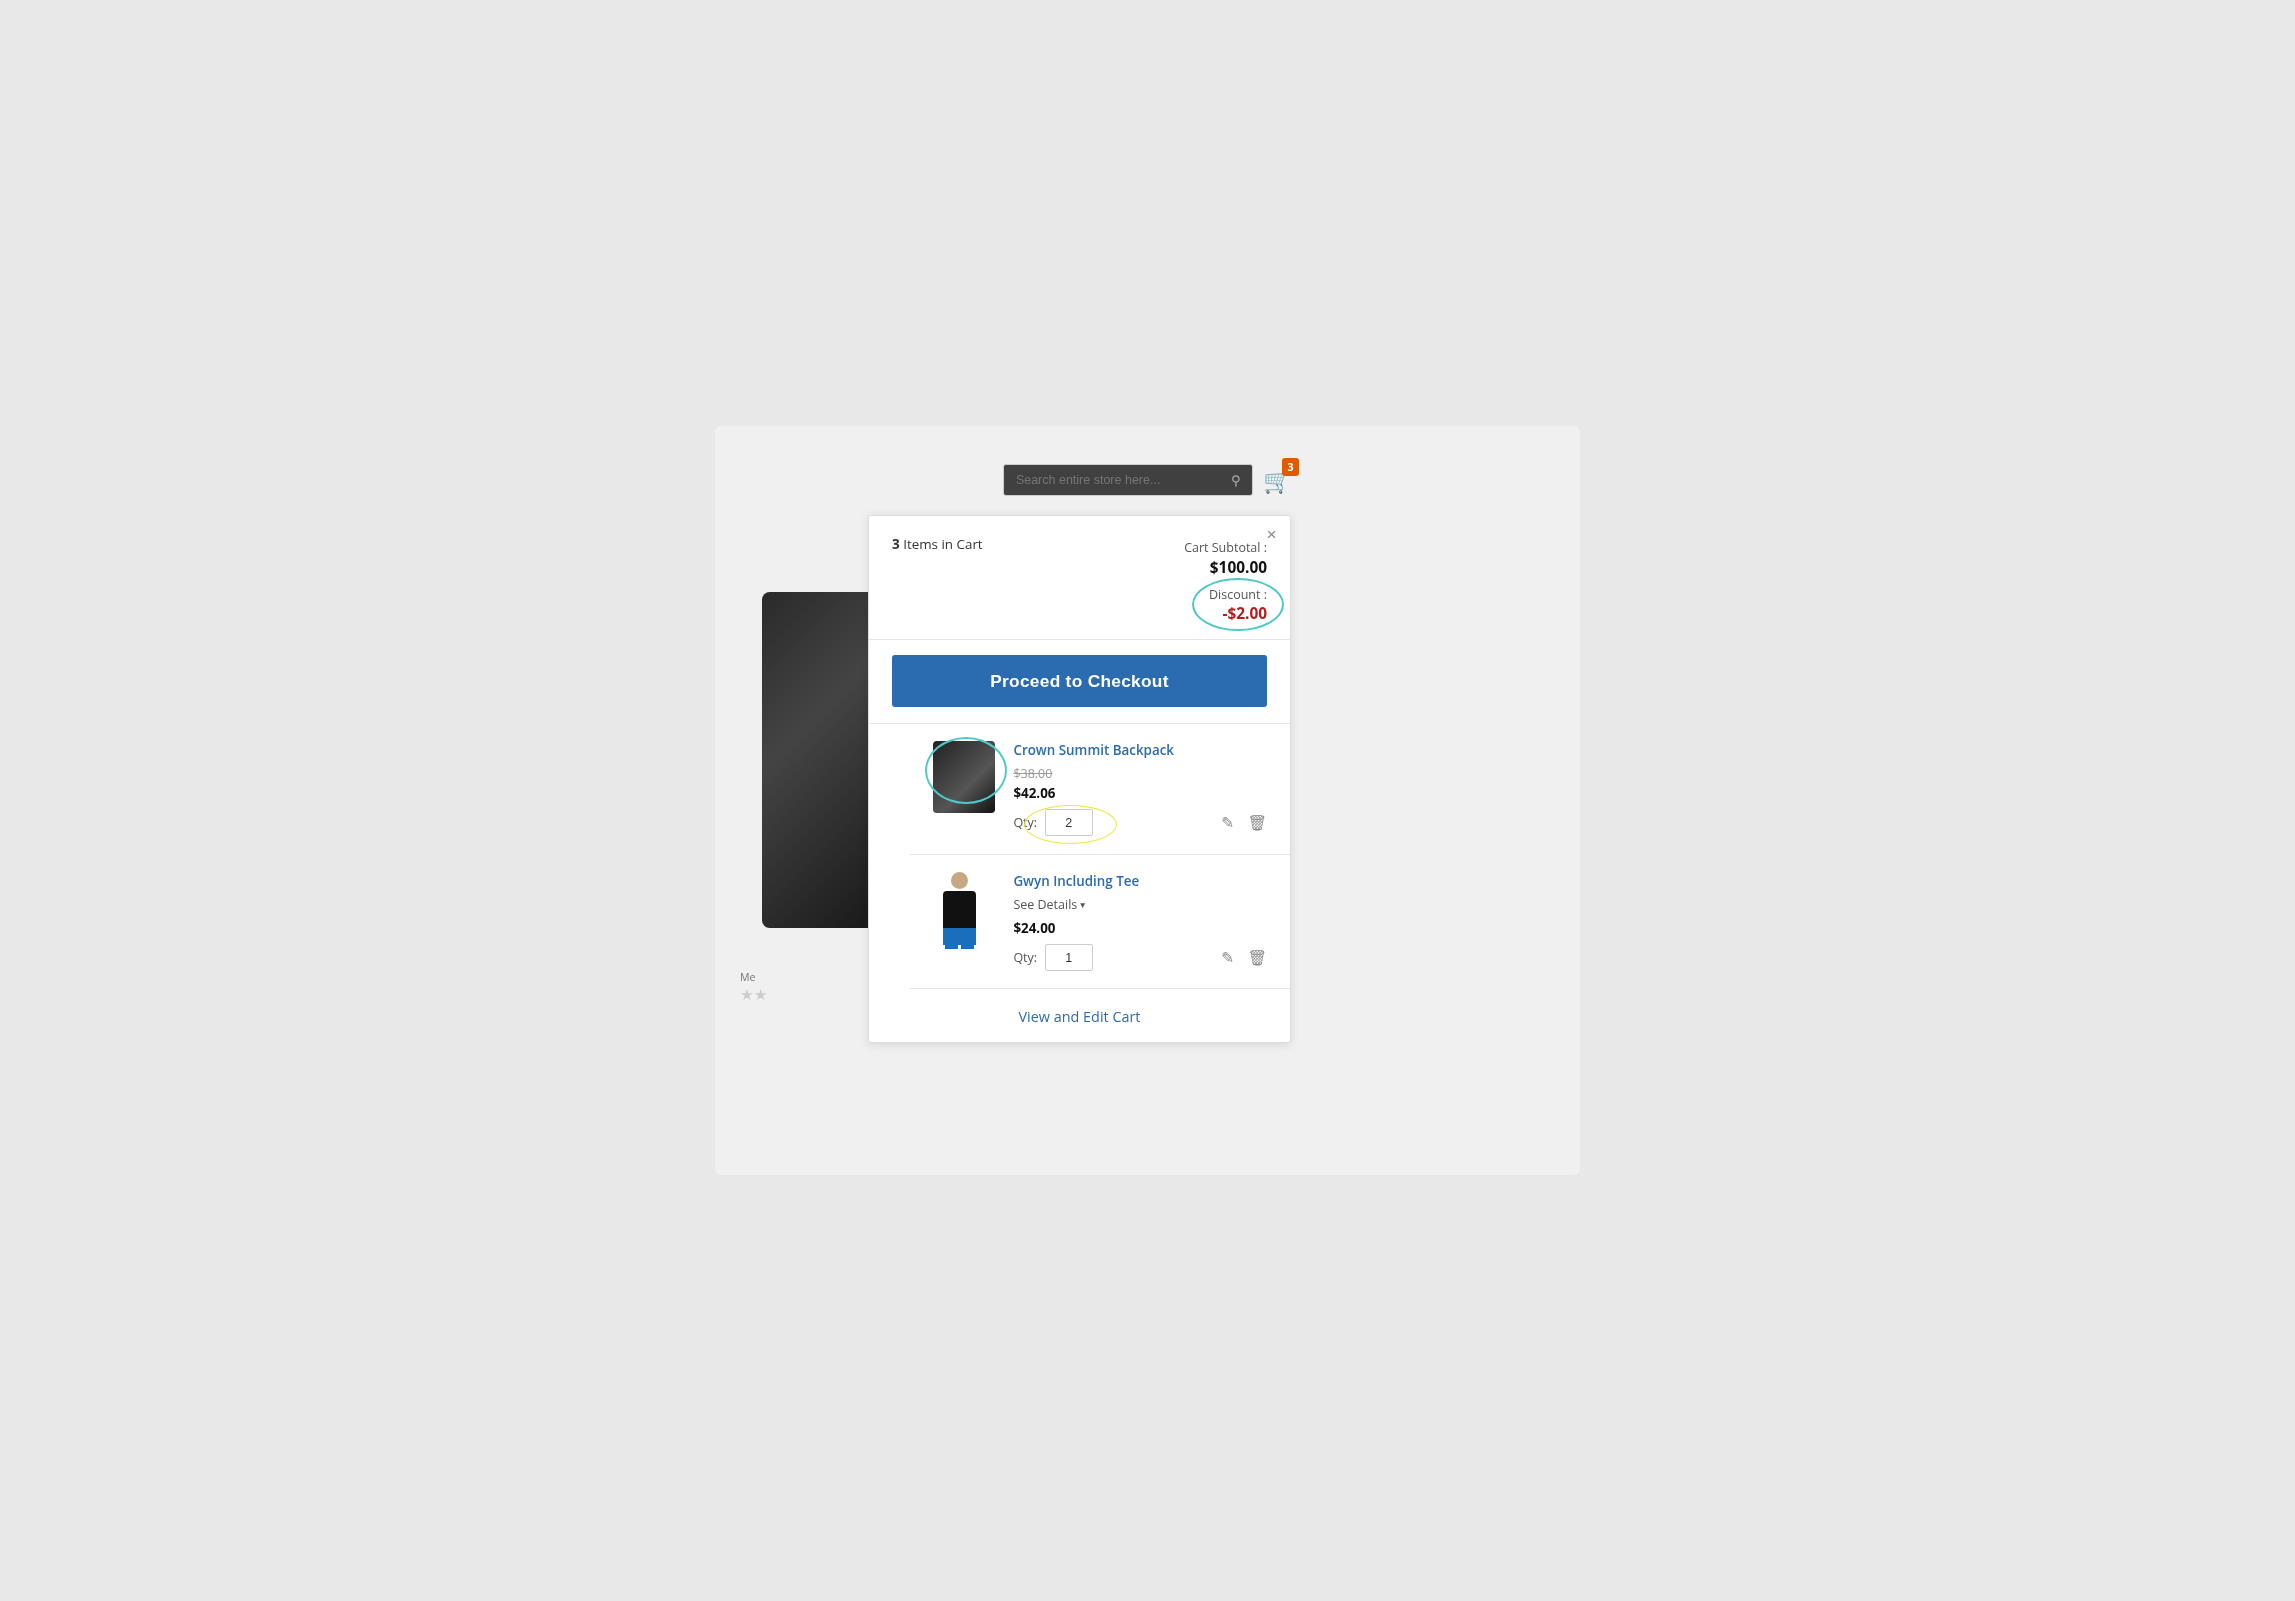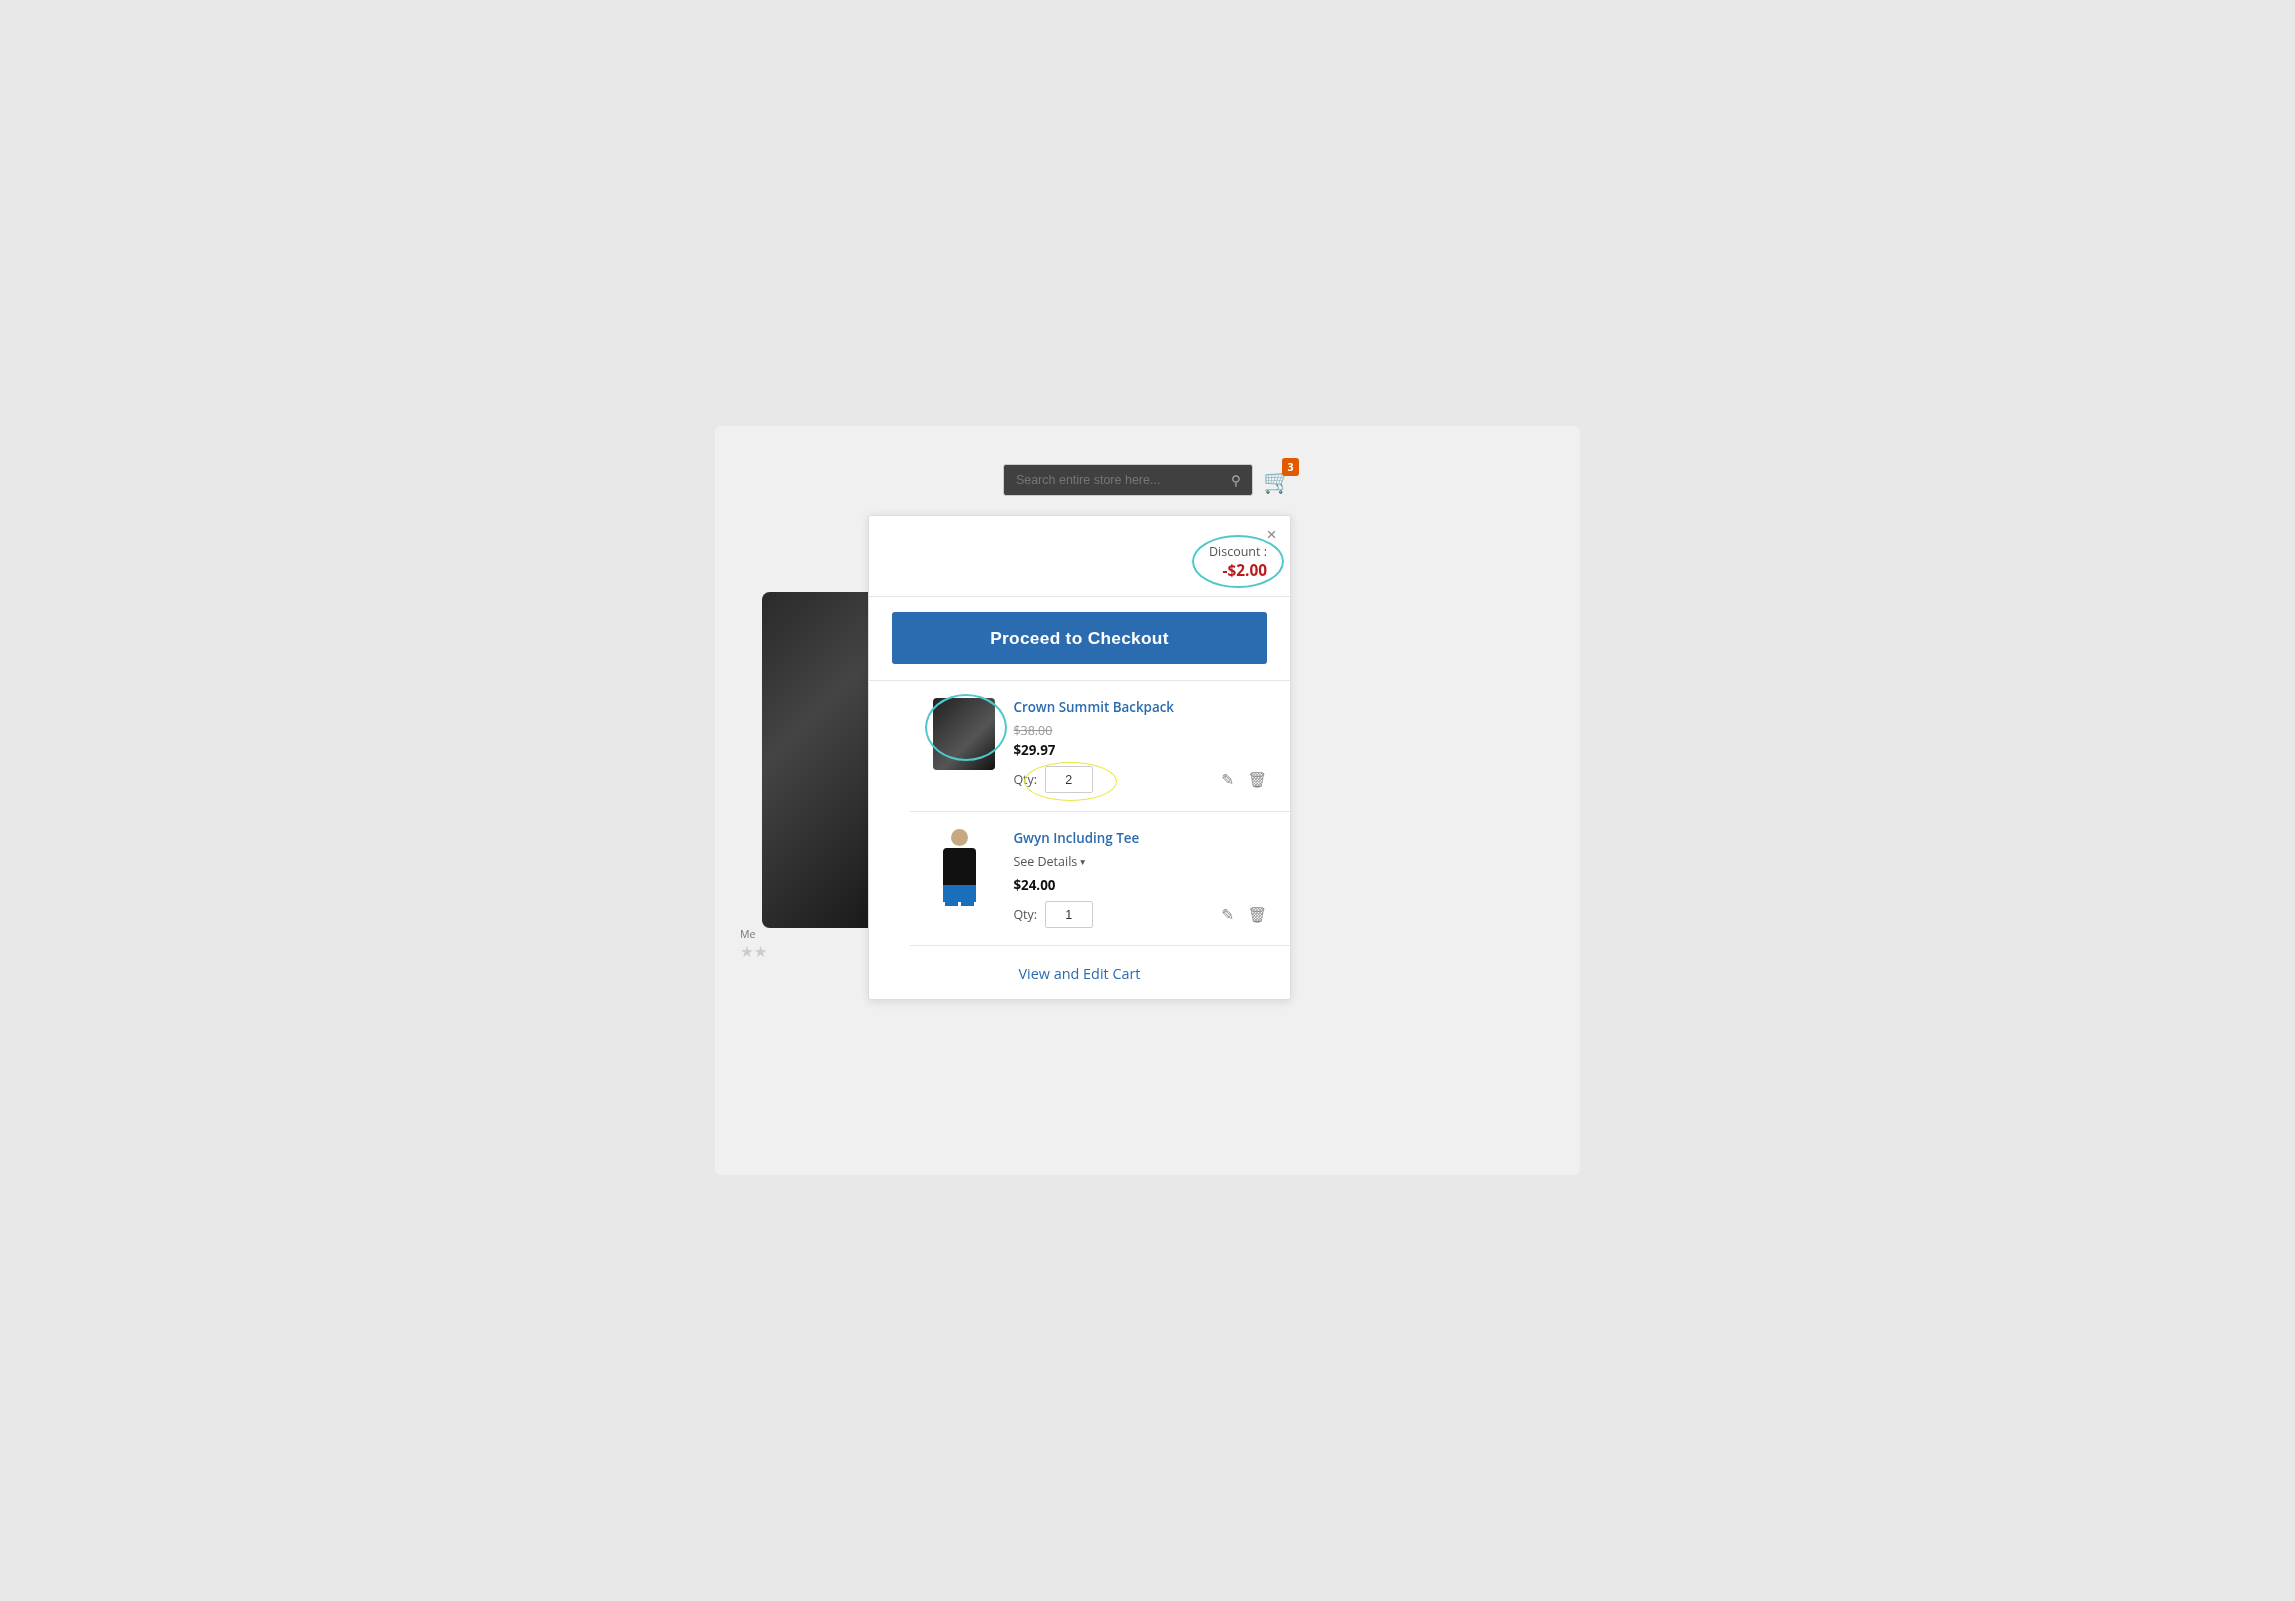--- a/index.html
+++ b/index.html
@@ -435,20 +435,30 @@
         <span class="review-text">Me</span>
         <span class="stars">★★</span>
       </div>
     </div>
 
     <div class="cart-dropdown">
 
       <button class="close-btn">×</button>
 
       <div class="cart-summary">
+        <div class="cart-header-row">
+          <span class="items-in-cart-label">
+            <strong>3</strong>
+            <span>Items in Cart</span>
+          </span>
+          <div class="subtotal-section">
+            <span class="subtotal-label">Cart Subtotal :</span>
+            <strong class="subtotal-value">$100.00</strong>
+          </div>
+        </div>
 
         <div class="discount-section">
           <div class="discount-oval">
             <span class="discount-label">Discount :</span>
             <strong class="discount-value">-$2.00</strong>
           </div>
         </div>
 
       </div>
 
@@ -459,21 +469,21 @@
       <div class="product-list">
 
         <div class="product-item">
           <div class="product-image-wrap">
             <div class="backpack-img"></div>
             <div class="backpack-oval"></div>
           </div>
           <div class="product-details">
             <div class="product-name">Crown Summit Backpack</div>
             <div class="product-original-price">$38.00</div>
-            <div class="product-sale-price">$29.97</div>
+            <div class="product-sale-price">$42.06</div>
             <div class="qty-actions-row">
               <div class="qty-row">
                 <span class="qty-label">Qty:</span>
                 <div class="qty-oval-wrap">
                   <input class="qty-input" type="text" value="2" style="">
                 </div>
               </div>
               <div class="action-icons">
                 <span class="edit-icon">✎</span>
                 <span class="delete-icon">🗑</span>

